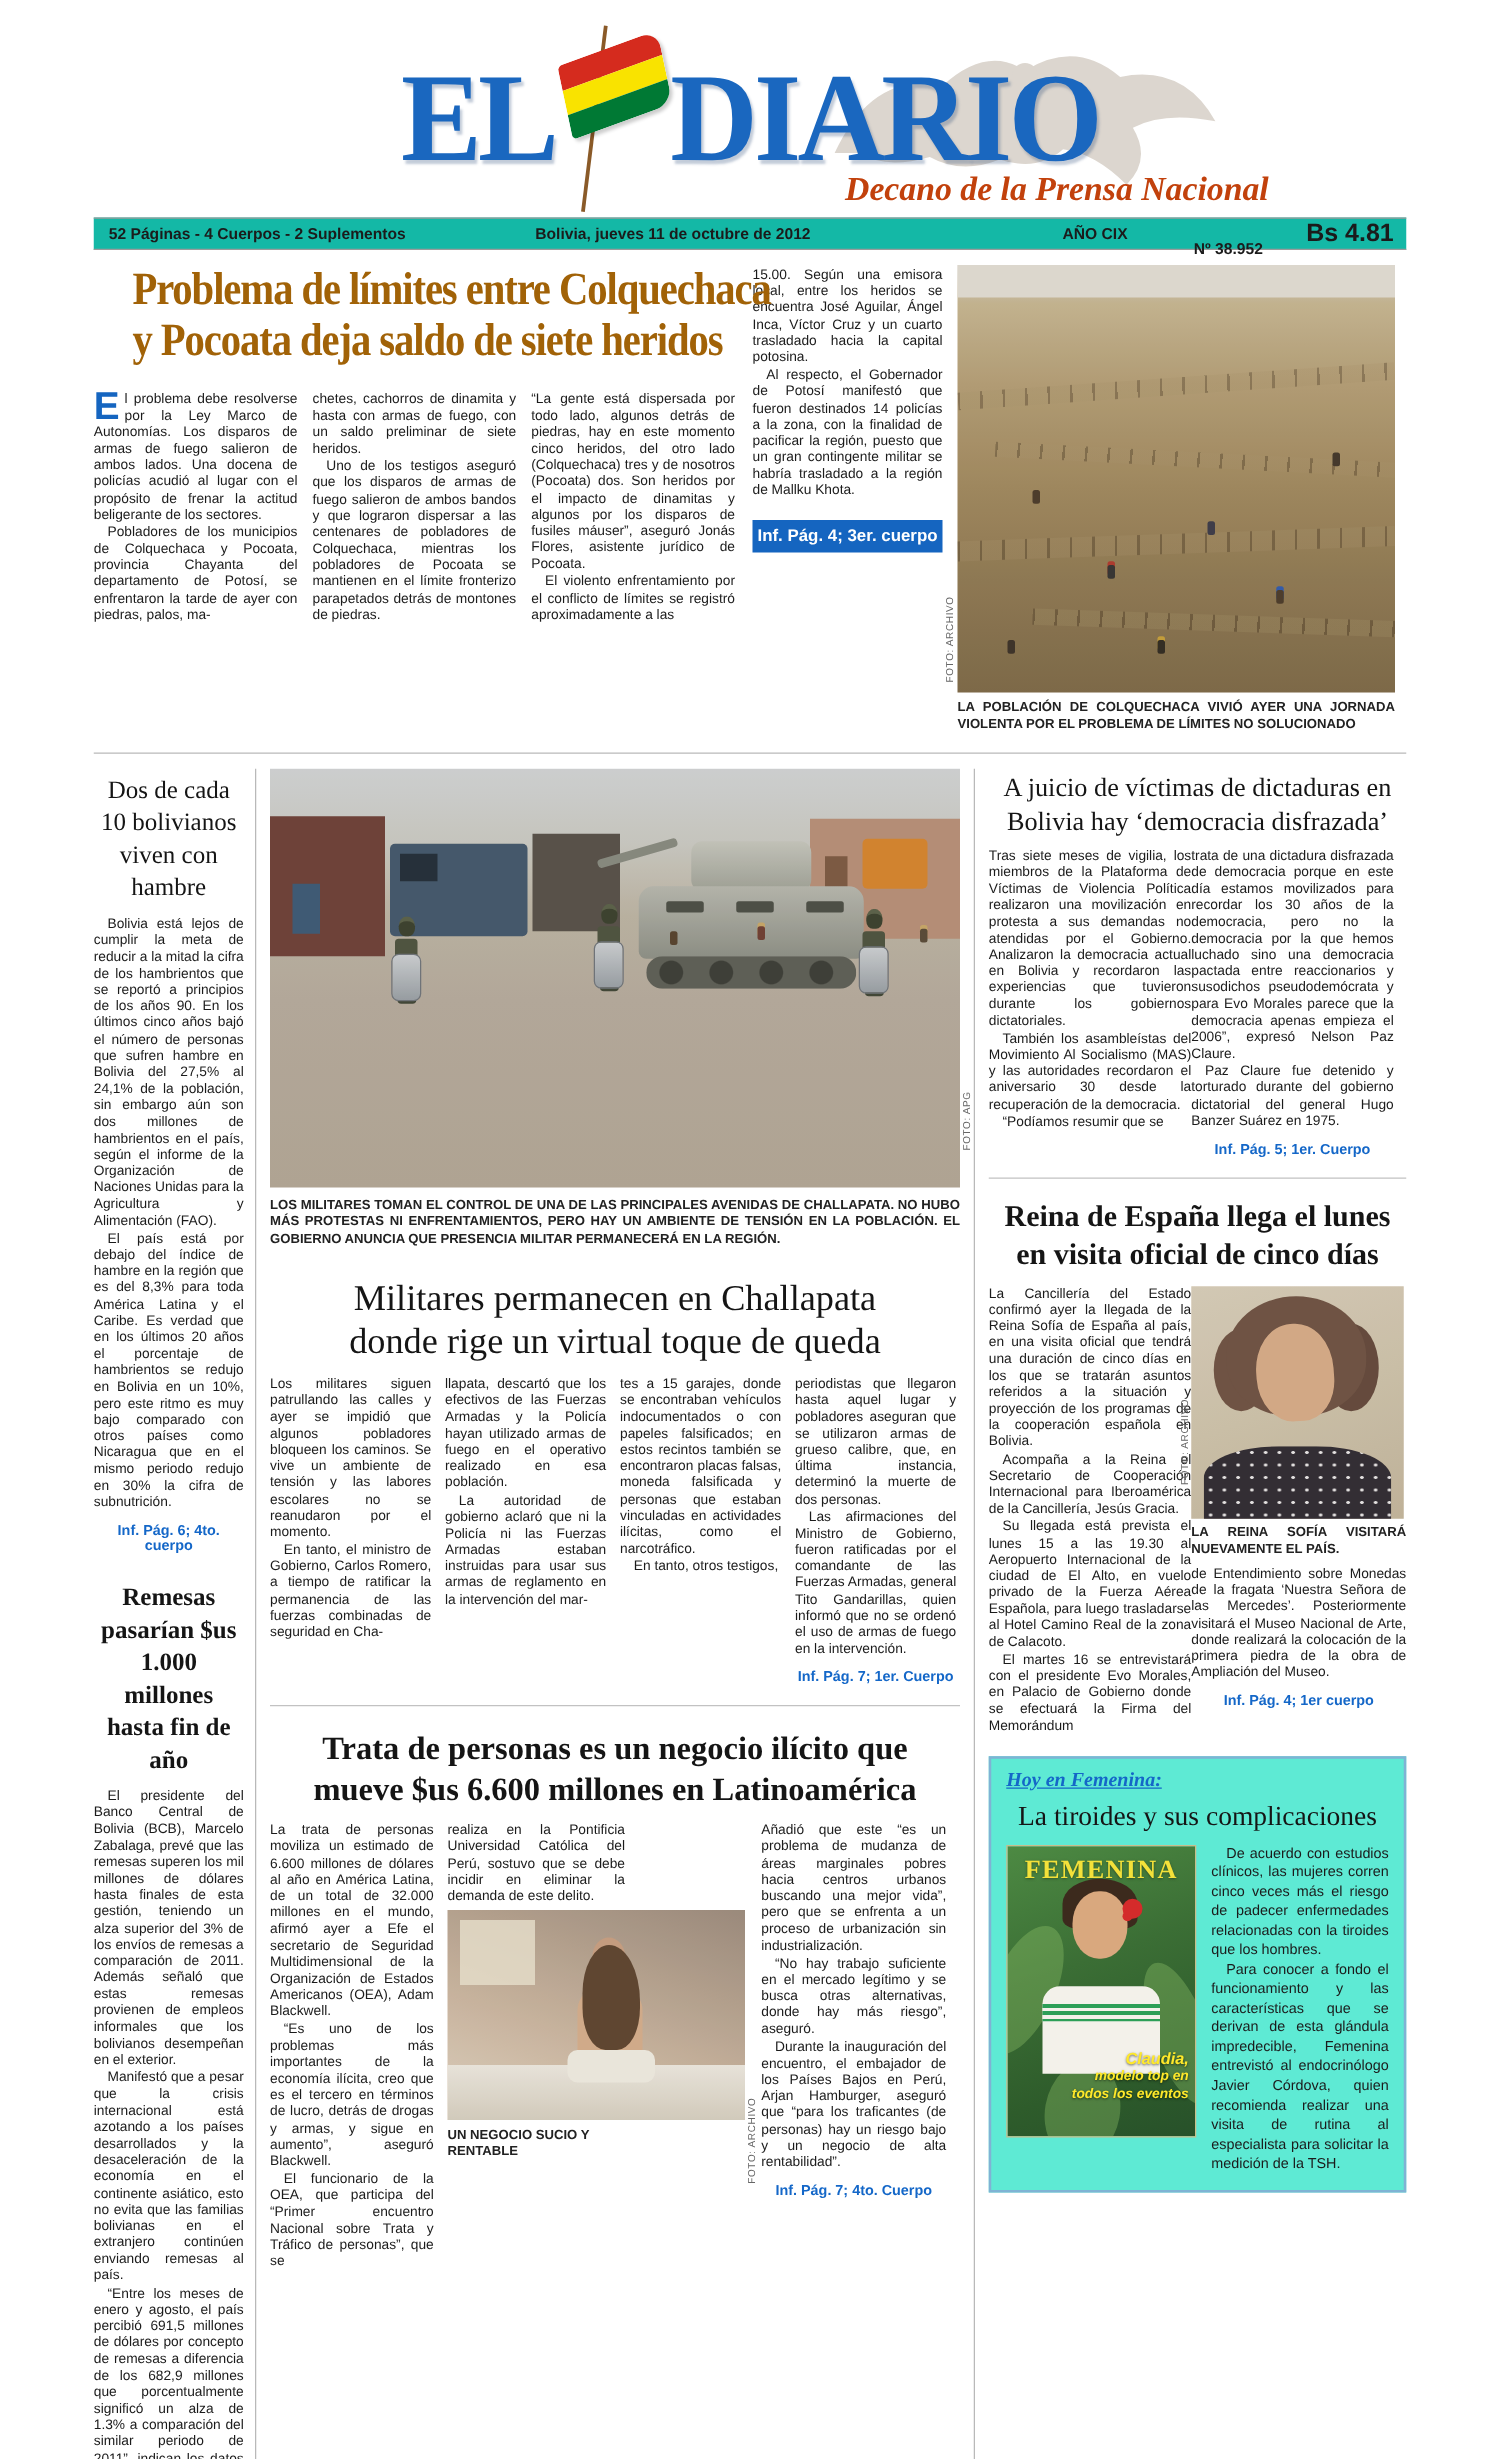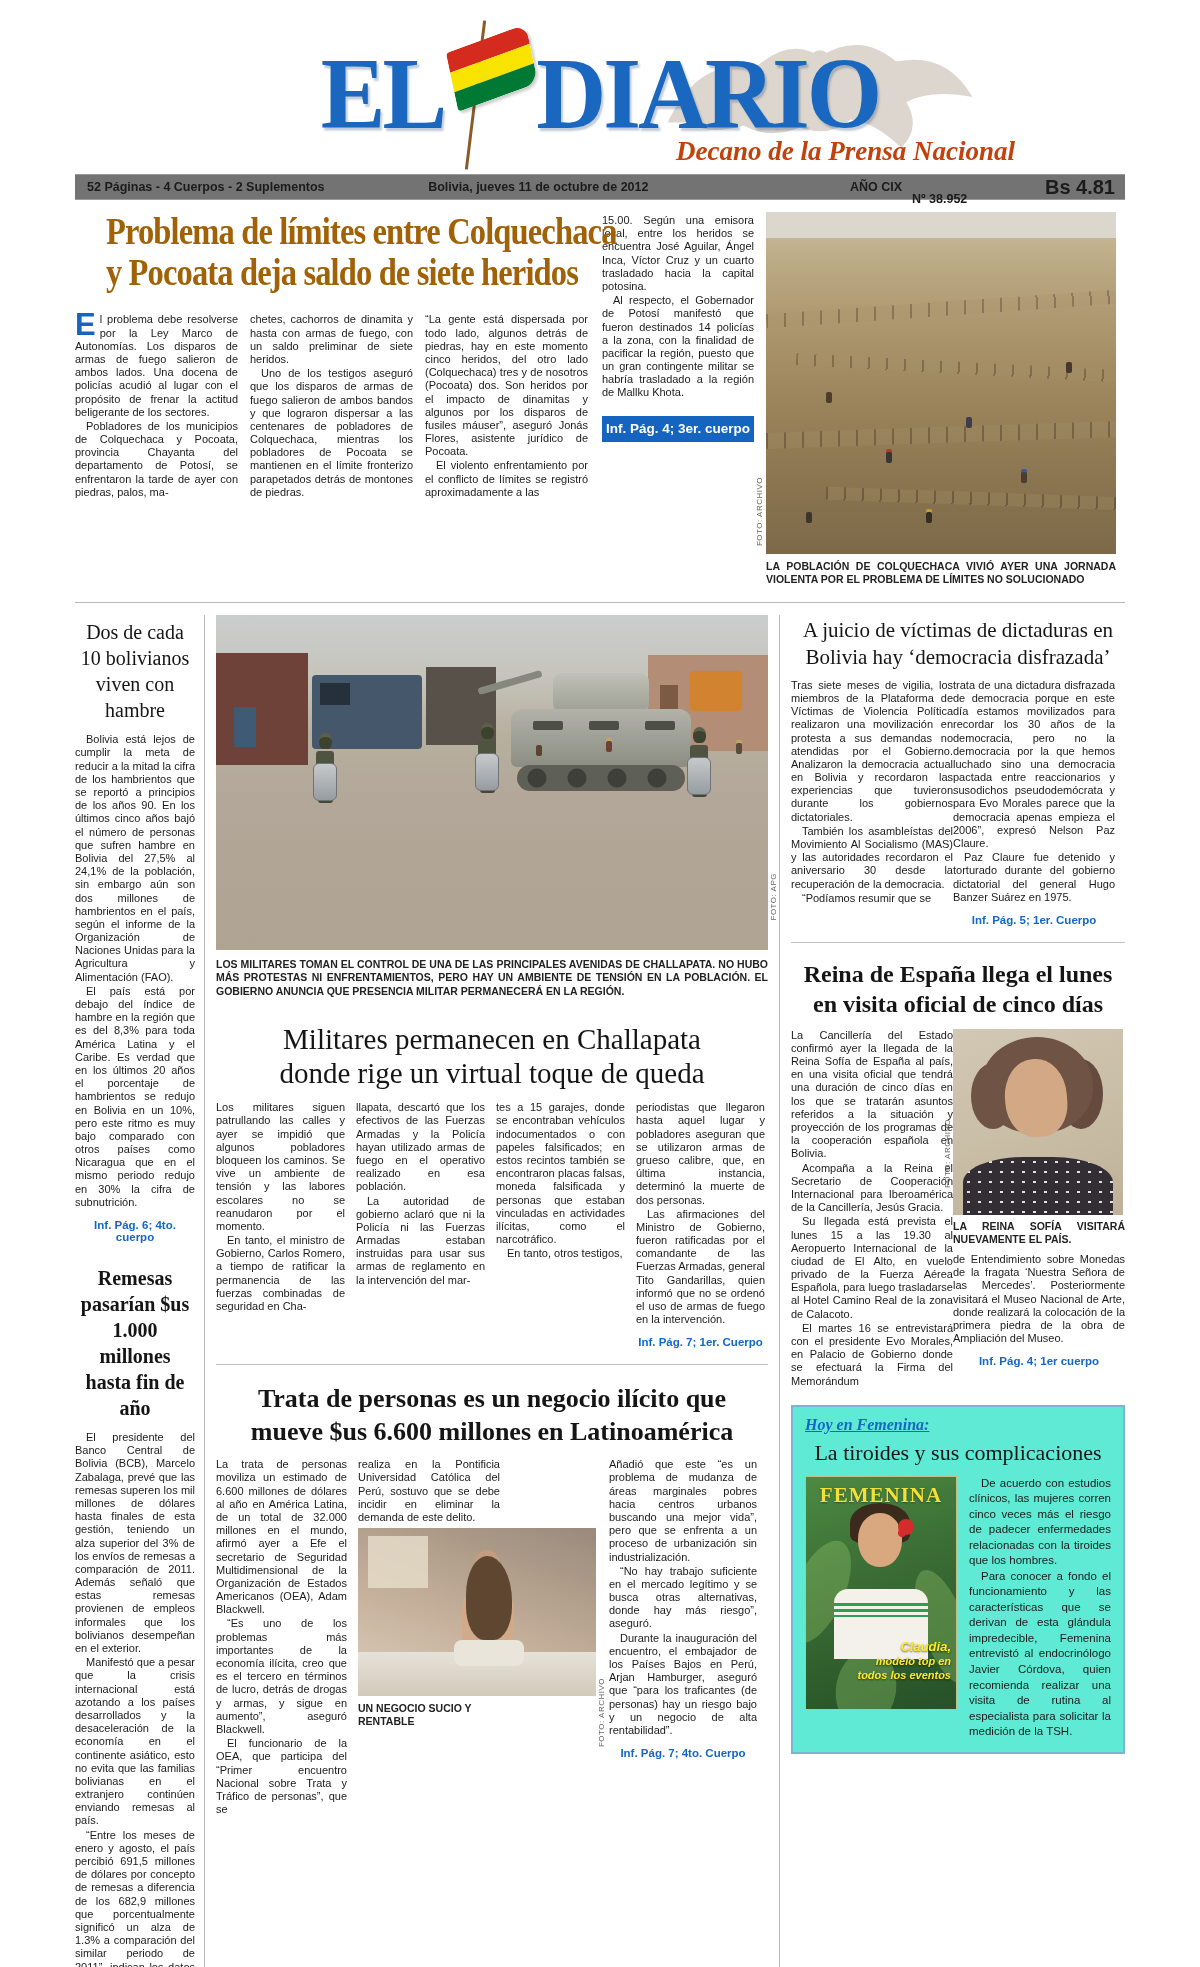--- a/index.html
+++ b/index.html
@@ -16,25 +16,25 @@
   .flag-wrap{width:92px;position:relative;height:100px;}
   .flag-pole{position:absolute;left:30px;top:-16px;width:3px;height:150px;background:#8a5a28;transform:rotate(7deg);}
   .flag{position:absolute;left:6px;top:2px;width:84px;height:60px;transform:rotate(-12deg) skewY(-8deg);
     border-radius:4px 14px 14px 4px;overflow:hidden;box-shadow:2px 3px 3px rgba(0,0,0,.2);}
   .flag i{display:block;height:33.34%;}
   .f-red{background:#d52b1e;} .f-yellow{background:#f9e300;} .f-green{background:#007934;}
   .tagline{position:relative;z-index:1;text-align:right;padding-right:110px;
     font-family:"Liberation Serif",serif;font-style:italic;font-weight:bold;font-size:27px;color:#c2410c;margin-top:0px;}
 
   
-  .infobar{margin-top:6px;background:#737373;border-top:1px solid #9a9a9a;border-bottom:1px solid #9a9a9a;
+  .infobar{margin-top:6px;background:#14b8a6;border-top:1px solid #9a9a9a;border-bottom:1px solid #9a9a9a;
     height:24px;display:flex;align-items:center;font-weight:bold;font-size:12.5px;padding:0 12px;}
   .infobar .ib-date{position:absolute;left:50%;transform:translateX(-78%);}
   .infobar{position:relative;}
-  .ib-year{position:absolute;left:775px;} .ib-num{position:absolute;left:837px;margin-top:24px;}
+  .ib-year{position:absolute;left:775px;} .ib-num{position:absolute;left:880px;margin-top:24px;}
   .ib-price{position:absolute;right:10px;font-size:20px;}
 
   
   .btxt{font-size:11px;line-height:1.2;text-align:justify;}
   .btxt p{margin:0 0 1px 0;}
   .btxt p.ind{text-indent:11px;}
   .inf-line{color:#1467c8;font-weight:bold;font-size:11.5px;text-align:center;margin-top:10px;}
   .caption{font-size:10.5px;font-weight:bold;color:#222;text-align:justify;line-height:1.25;}
   .vcredit{position:absolute;font-size:8px;color:#666;writing-mode:vertical-rl;transform:rotate(180deg);letter-spacing:.5px;}
   .photo{position:relative;overflow:hidden;}

